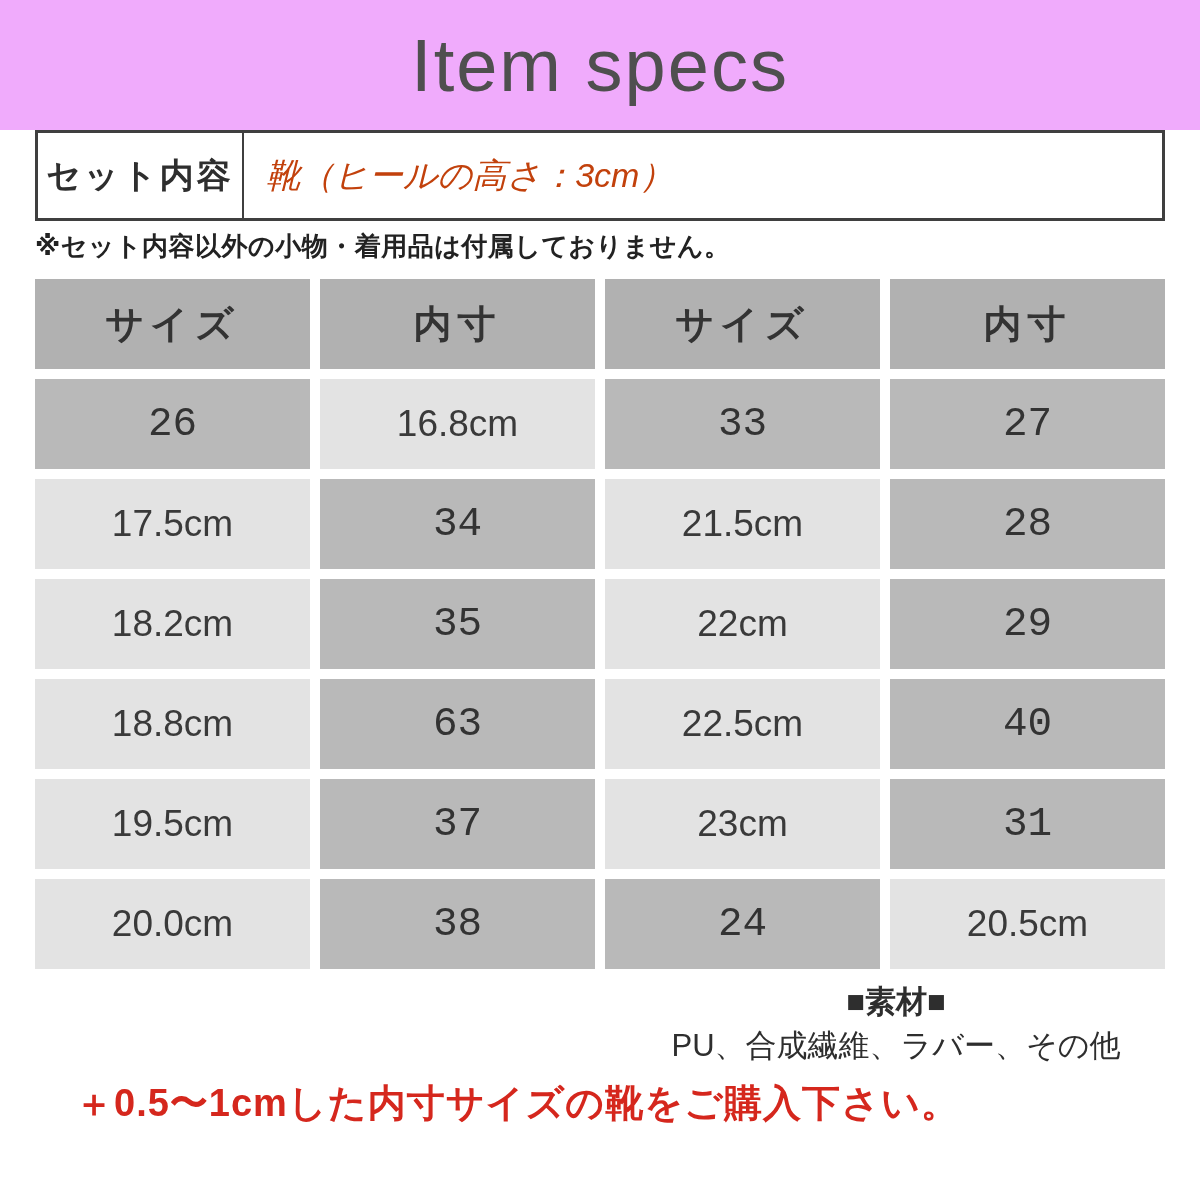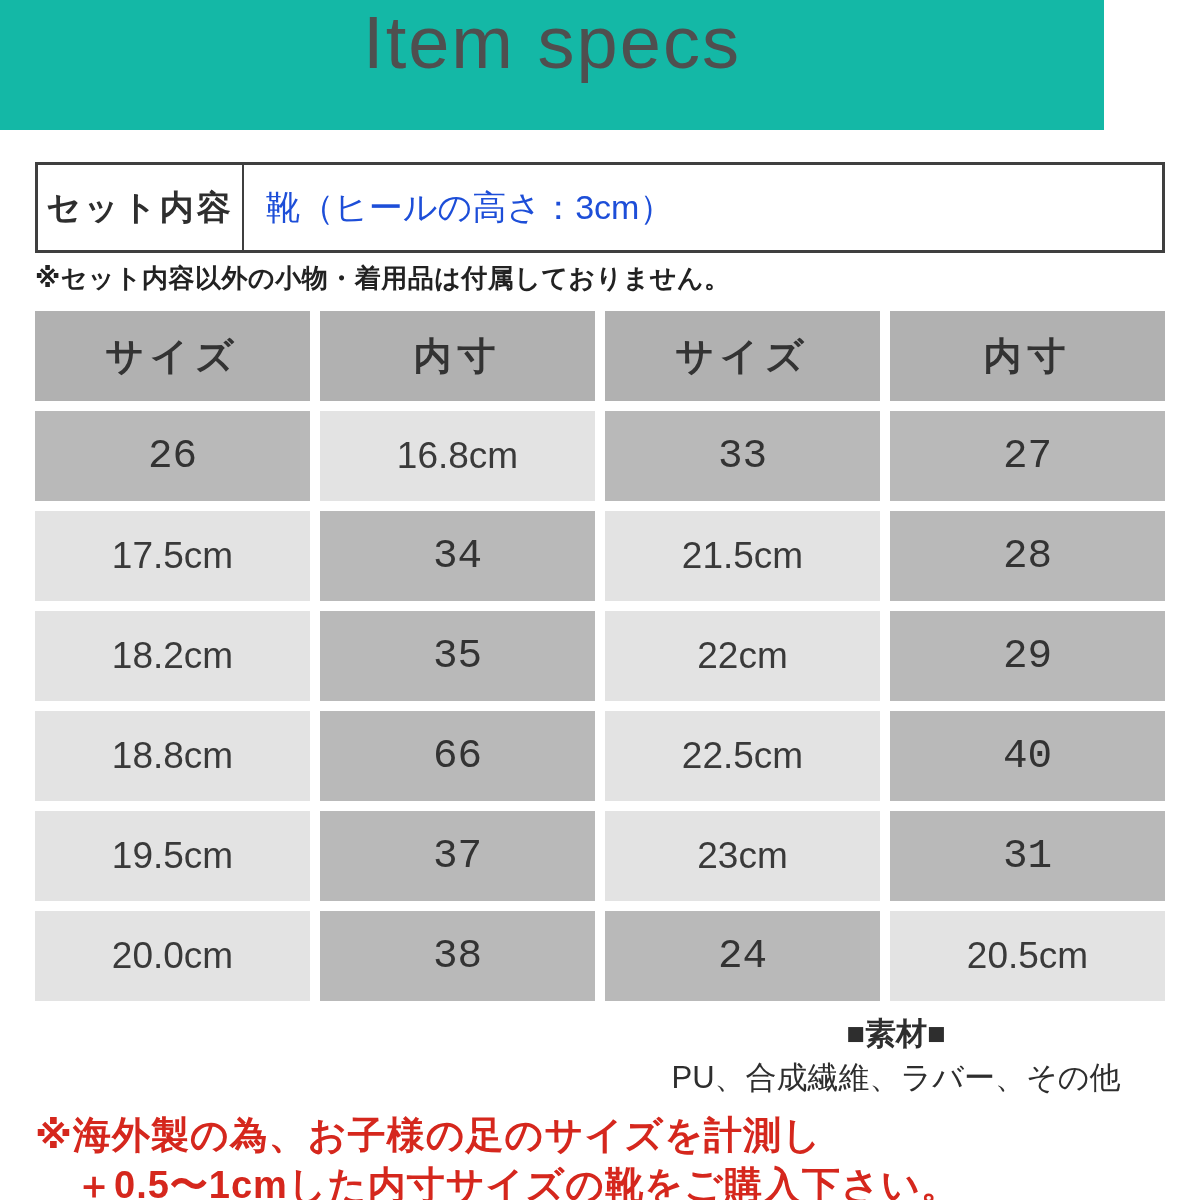--- a/index.html
+++ b/index.html
@@ -4,53 +4,52 @@
 <style>
   * { margin: 0; padding: 0; box-sizing: border-box; }
   html, body {
     width: 1200px; height: 1200px;
     overflow: hidden;
     background: #ffffff;
     font-family: "Liberation Sans", "DejaVu Sans", sans-serif;
     color: #333333;
   }
   .header-band {
-    width: 1104px; height: 130px;
-    background: #14b8a6;
-    display: flex; justify-content: center;
+    width: 1200px; height: 130px;
+    background: #f0abfc;
+    display: flex; align-items: center; justify-content: center;
   }
   .header-band .title {
     font-size: 74px;
     color: #4f4f4f;
     letter-spacing: 2px;
     font-weight: 500;
   }
   .content { padding: 0 35px; }
 
   
   .set-box {
-    margin-top: 32px;
     border: 3px solid #3f3f3f;
     height: 91px;
     display: flex;
     align-items: stretch;
     background: #ffffff;
   }
   .set-box .label-cell {
     width: 206px;
     border-right: 2px solid #3f3f3f;
     display: flex; align-items: center; justify-content: center;
     font-size: 34px; font-weight: bold; color: #2e2e2e;
     letter-spacing: 3px;
   }
   .set-box .value-cell {
     flex: 1;
     display: flex; align-items: center;
     padding-left: 22px;
-    font-size: 34px; color: #1d4ed8;
+    font-size: 34px; color: #c2410c; font-style: italic;
   }
 
   .exclusion-note {
     margin-top: 8px;
     font-size: 26px;
     font-weight: 600;
     color: #222222;
     letter-spacing: 0.5px;
   }
 
@@ -133,38 +132,37 @@
     <div class="cell-size">34</div>
     <div class="cell-length">21.5cm</div>
 
     <div class="cell-size">28</div>
     <div class="cell-length">18.2cm</div>
     <div class="cell-size">35</div>
     <div class="cell-length">22cm</div>
 
     <div class="cell-size">29</div>
     <div class="cell-length">18.8cm</div>
-    <div class="cell-size">66</div>
+    <div class="cell-size">63</div>
     <div class="cell-length">22.5cm</div>
 
     <div class="cell-size">40</div>
     <div class="cell-length">19.5cm</div>
     <div class="cell-size">37</div>
     <div class="cell-length">23cm</div>
 
     <div class="cell-size">31</div>
     <div class="cell-length">20.0cm</div>
     <div class="cell-size">38</div>
 
     <div class="cell-size">24</div>
     <div class="cell-length">20.5cm</div>
     <div class="material-block">
       <div class="material-title">■素材■</div>
       <div class="material-value">PU、合成繊維、ラバー、その他</div>
     </div>
   </div>
 
   <div class="warning">
-    <div class="line1">※海外製の為、お子様の足のサイズを計測し</div>
     <div class="line2">＋0.5〜1cmした内寸サイズの靴をご購入下さい。</div>
   </div>
 
 </div>
 
 </body></html>

